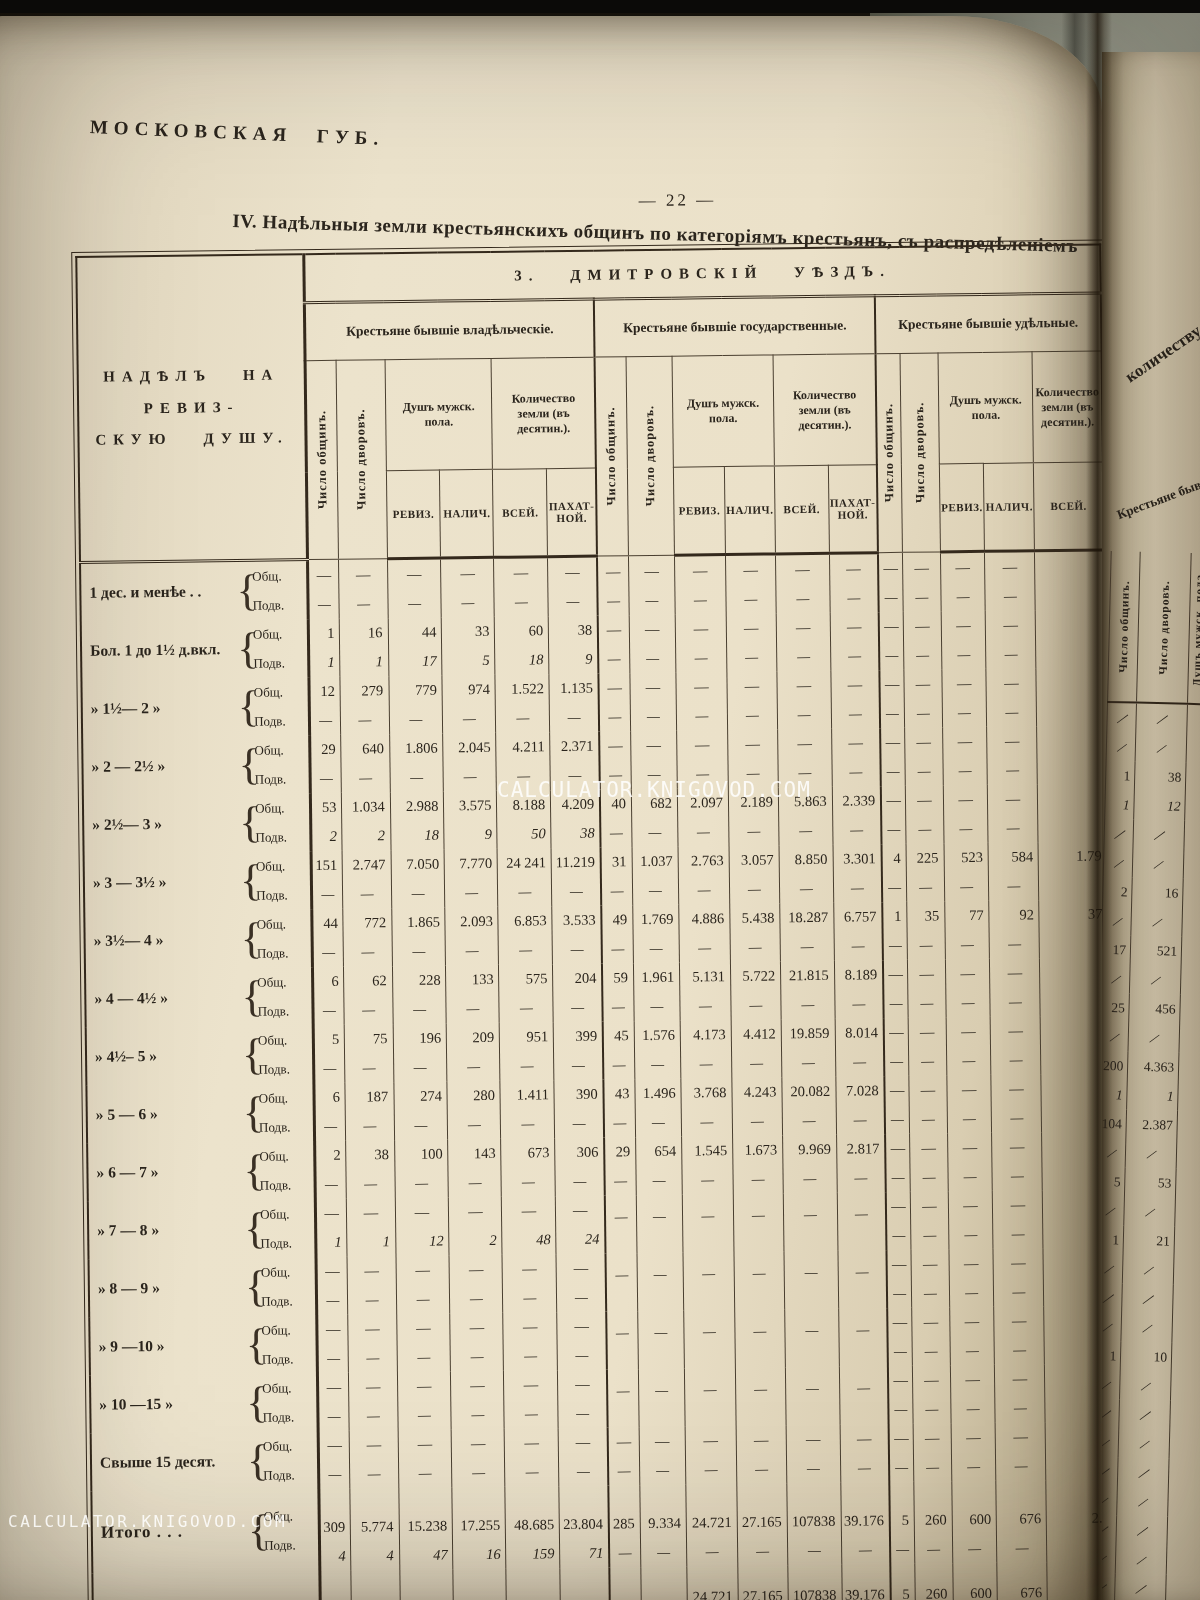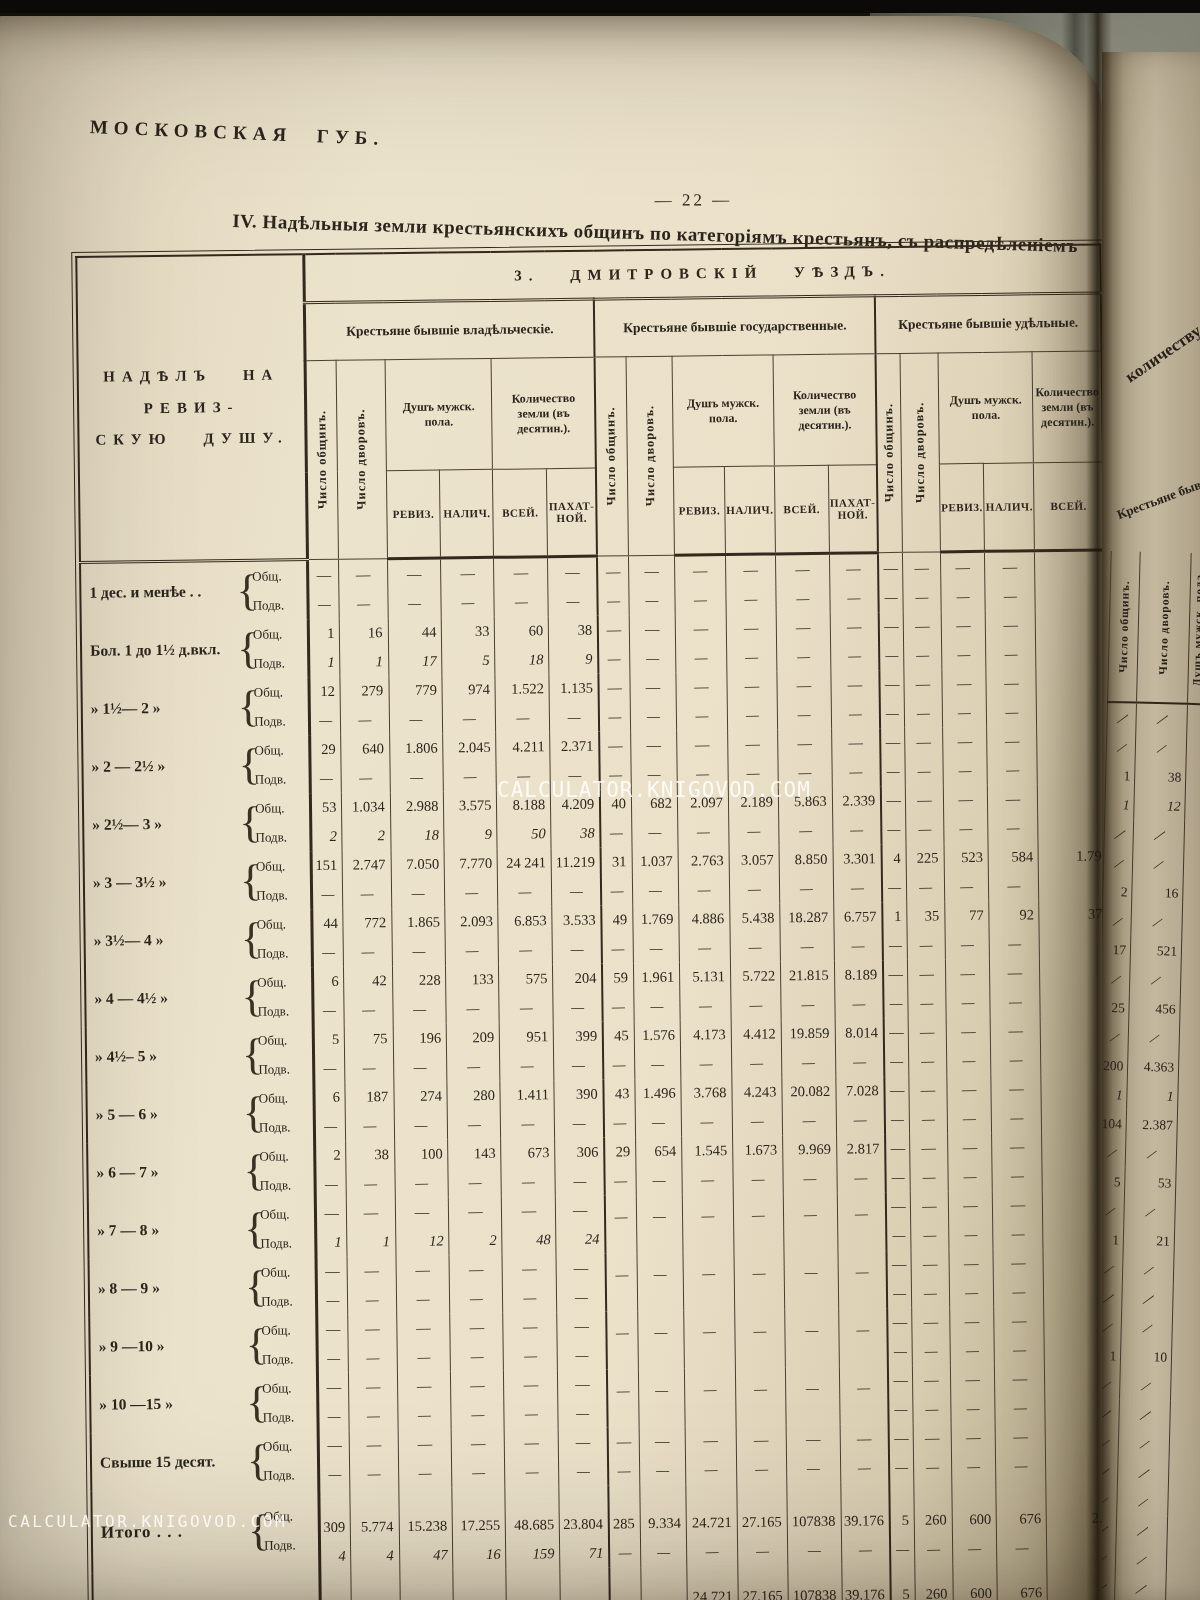--- a/index.html
+++ b/index.html
@@ -14,21 +14,21 @@
 
   
   .page-left{position:absolute;left:-8px;top:16px;width:1110px;height:1584px;z-index:2;overflow:hidden;
     border-radius:10px 150px 0 0/10px 95px 0 0;
     background:linear-gradient(100deg,#ddd2b9 0%,#ece3cc 30%,#ebe1c9 62%,#d9cdb1 84%,#b7aa8b 96%,#998c6e 100%);
     box-shadow:inset -50px 0 70px -25px rgba(55,42,22,.55), inset 0 25px 45px -25px rgba(60,48,28,.5);}
   .pl-content{position:absolute;left:0;top:0;width:100%;height:100%;transform:rotate(-0.7deg);transform-origin:80px 300px;}
 
   .running-head{position:absolute;left:100px;top:108px;font-size:19px;font-weight:bold;
     letter-spacing:6px;word-spacing:14px;transform:rotate(3deg);}
-  .page-no{position:absolute;left:664px;top:182px;font-size:17px;letter-spacing:3px;}
+  .page-no{position:absolute;left:648px;top:182px;font-size:17px;letter-spacing:3px;}
   .main-title{position:absolute;left:242px;top:196px;width:900px;font-size:19px;font-weight:bold;
     white-space:nowrap;transform:rotate(2.4deg);transform-origin:0 0;letter-spacing:.5px;}
 
   
   table.main{position:absolute;left:84px;top:240px;border-collapse:collapse;table-layout:fixed;
     border:2px solid #34291c;outline:1px solid #34291c;outline-offset:3px;background:transparent;}
   table.main td{border-left:1px solid #4a3f30;vertical-align:middle;padding:0;overflow:hidden;}
   table.main td.stub{border-left:none;border-right:3px solid #34291c;}
   table.main td.gstart{border-left:2px solid #34291c;}
   thead td{text-align:center;font-weight:bold;}
@@ -736,21 +736,21 @@
                     <span>Общ.</span>
                     <span>Подв.</span>
                   </span>
                 </div>
               </td>
               <td class="gstart">
                 <div class="o">6</div>
                 <div class="p dash">—</div>
               </td>
               <td>
-                <div class="o">42</div>
+                <div class="o">62</div>
                 <div class="p dash">—</div>
               </td>
               <td>
                 <div class="o">228</div>
                 <div class="p dash">—</div>
               </td>
               <td>
                 <div class="o">133</div>
                 <div class="p dash">—</div>
               </td>

